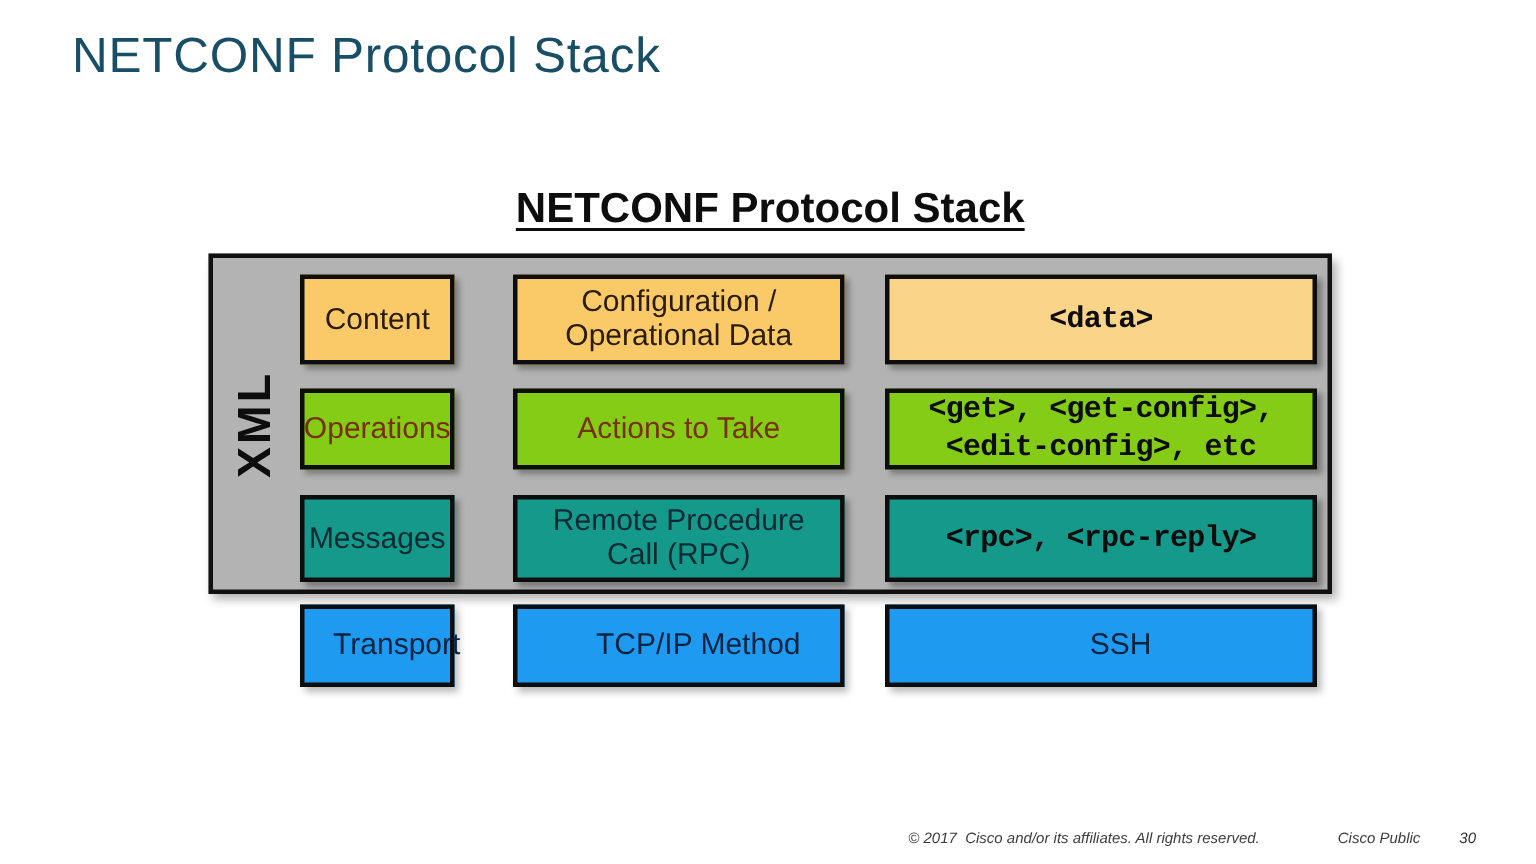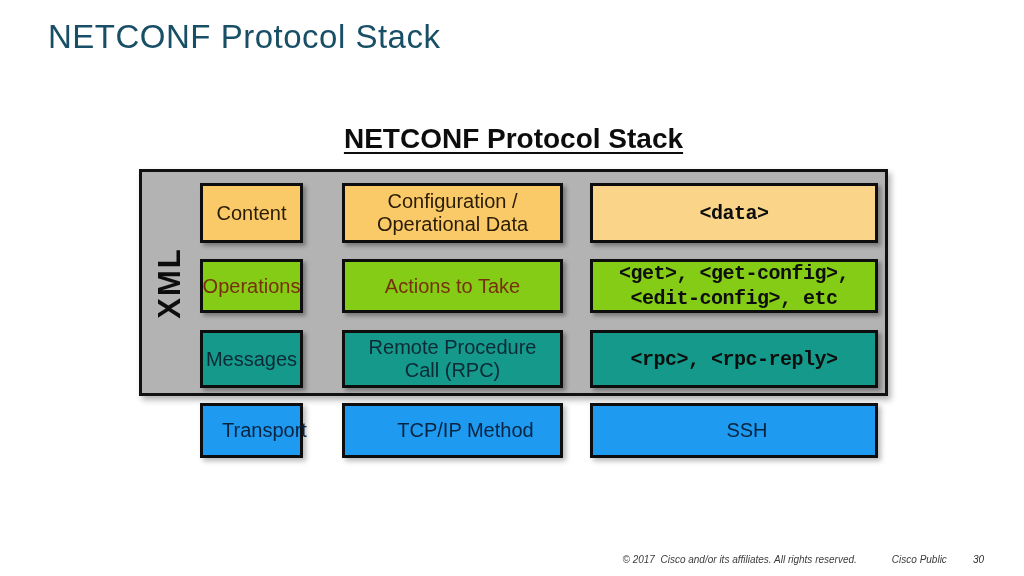--- a/index.html
+++ b/index.html
@@ -100,21 +100,21 @@
   
   .footer{
     position:absolute;
     right:40px;top:554px;
     display:flex;align-items:baseline;
     font-size:10px;
     color:#3c3c3c;
     font-style:italic;
   }
   .footer span{white-space:pre;}
-  .footer .classification{margin-left:12px;padding-left:23px;}
+  .footer .classification{margin-left:29px;padding-left:23px;}
   .footer .page-number{margin-left:26px;color:#2e2e2e;text-align:center;}
 </style>
 </head>
 <body>
 
 <div class="slide">
 
   <h1 class="slide-title">NETCONF Protocol Stack</h1>
 
   <div class="diagram-title">NETCONF Protocol Stack</div>

